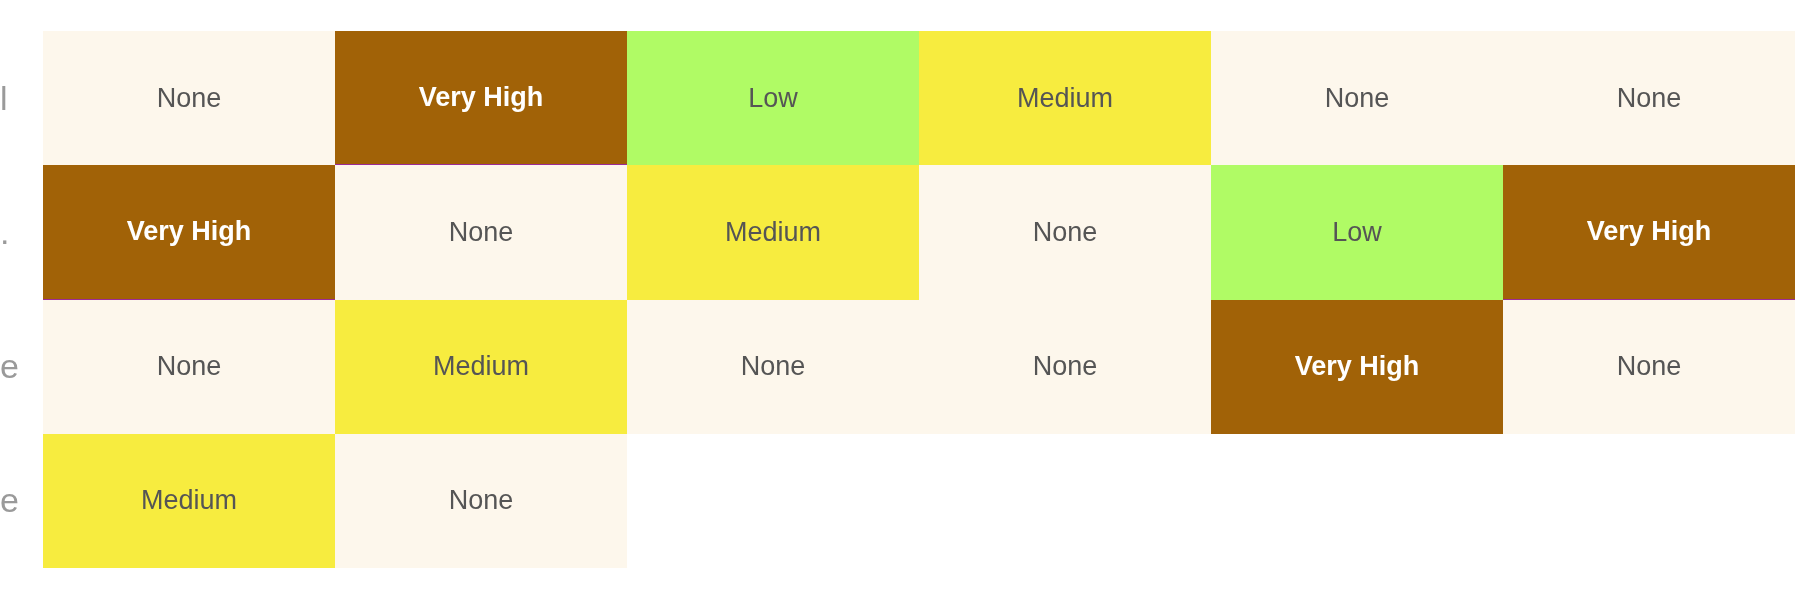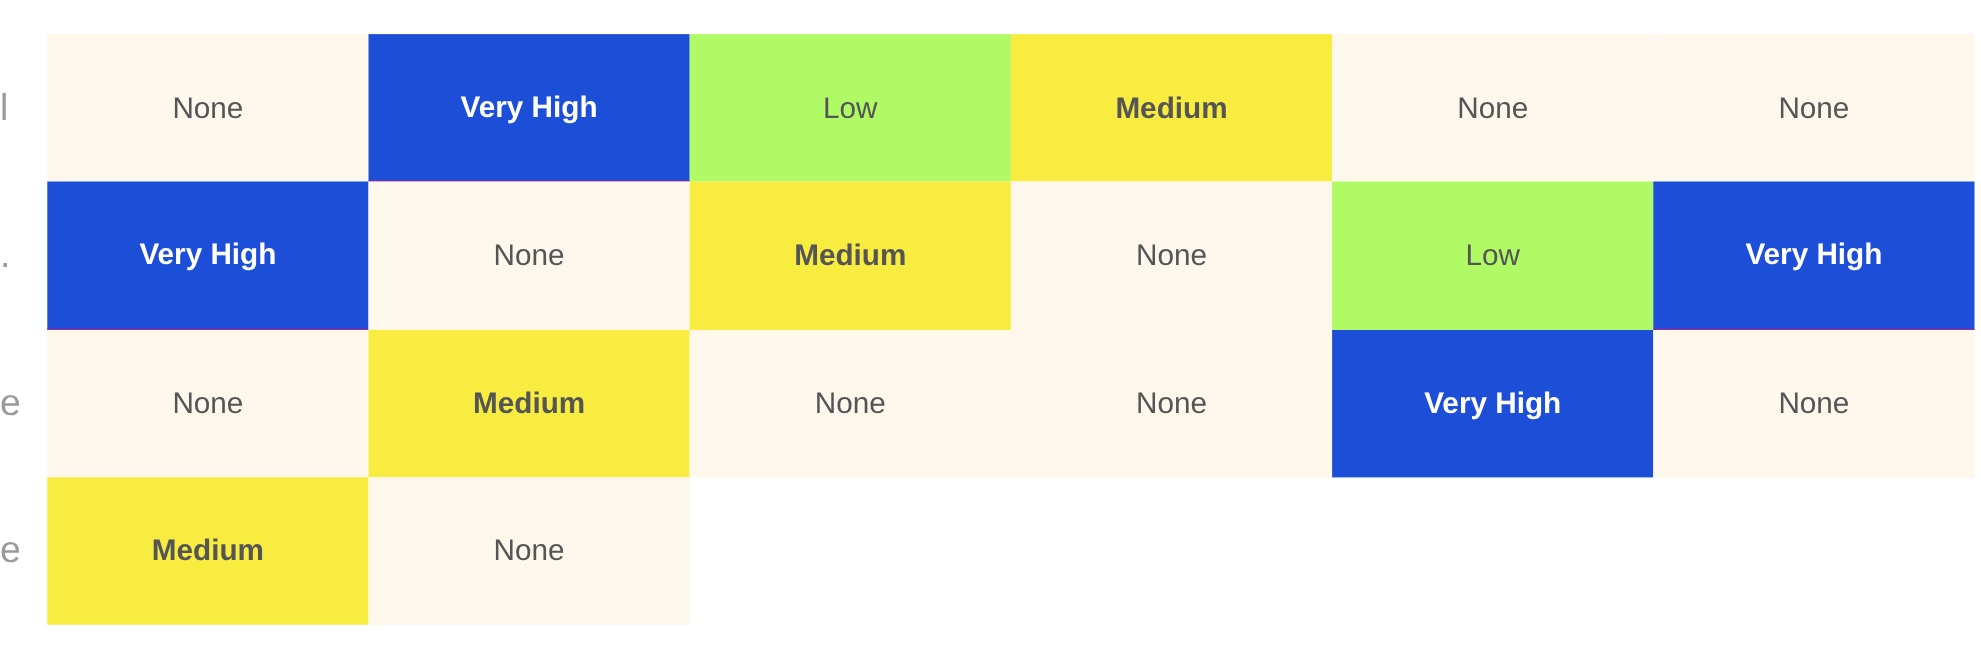--- a/index.html
+++ b/index.html
@@ -75,24 +75,24 @@
     font-weight: 400;
   }
   .sev-low {
     background: #b0fb65;
     color: #555555;
     font-weight: 400;
   }
   .sev-medium {
     background: #f7ec3f;
     color: #555555;
-    font-weight: 700;
+    font-weight: 400;
   }
   .sev-very-high {
-    background: #1d4ed8;
+    background: #a16207;
     color: #ffffff;
     font-weight: 700;
     border-bottom: 1px solid #9c2a95;
   }
   .heatmap .cell.sev-very-high:last-child,
   .heatmap > .cell.sev-very-high.last-row {
     border-bottom: none;
   }
 </style>
 </head>

